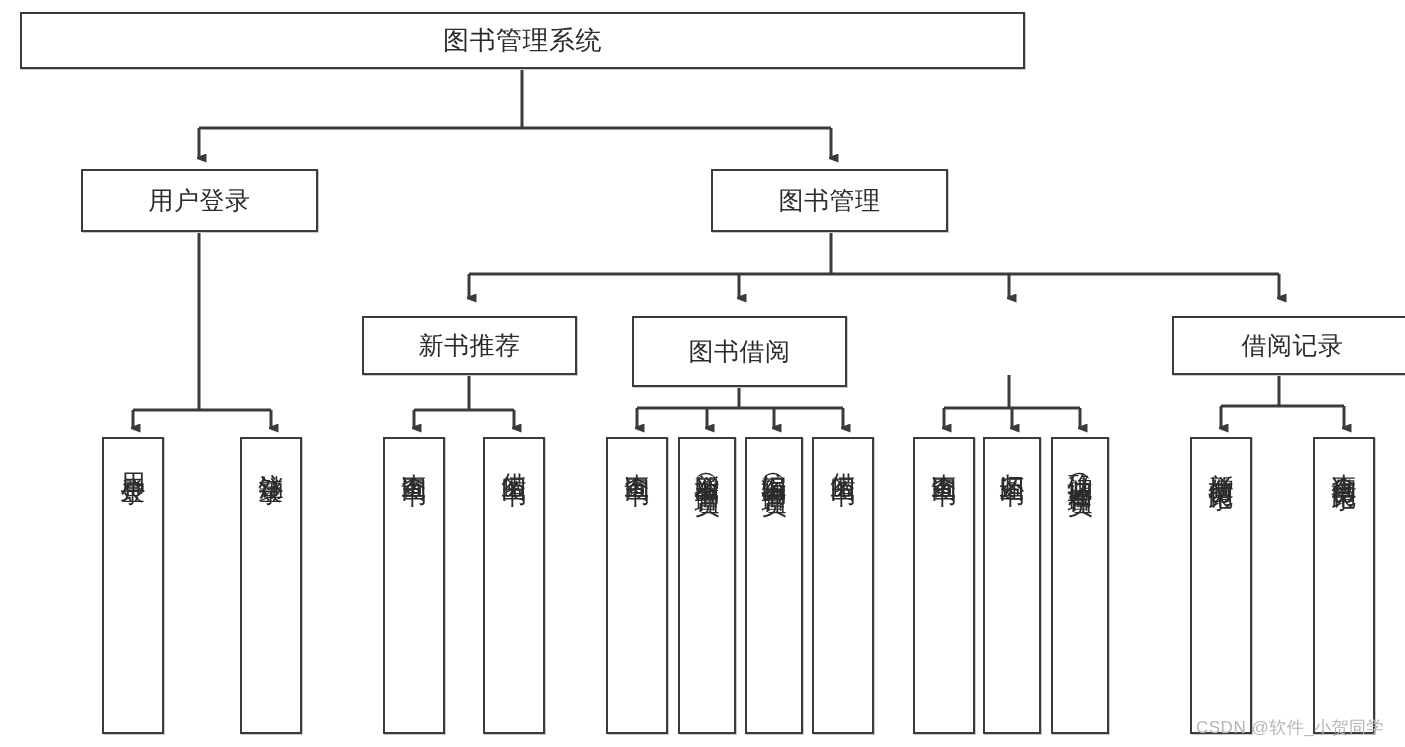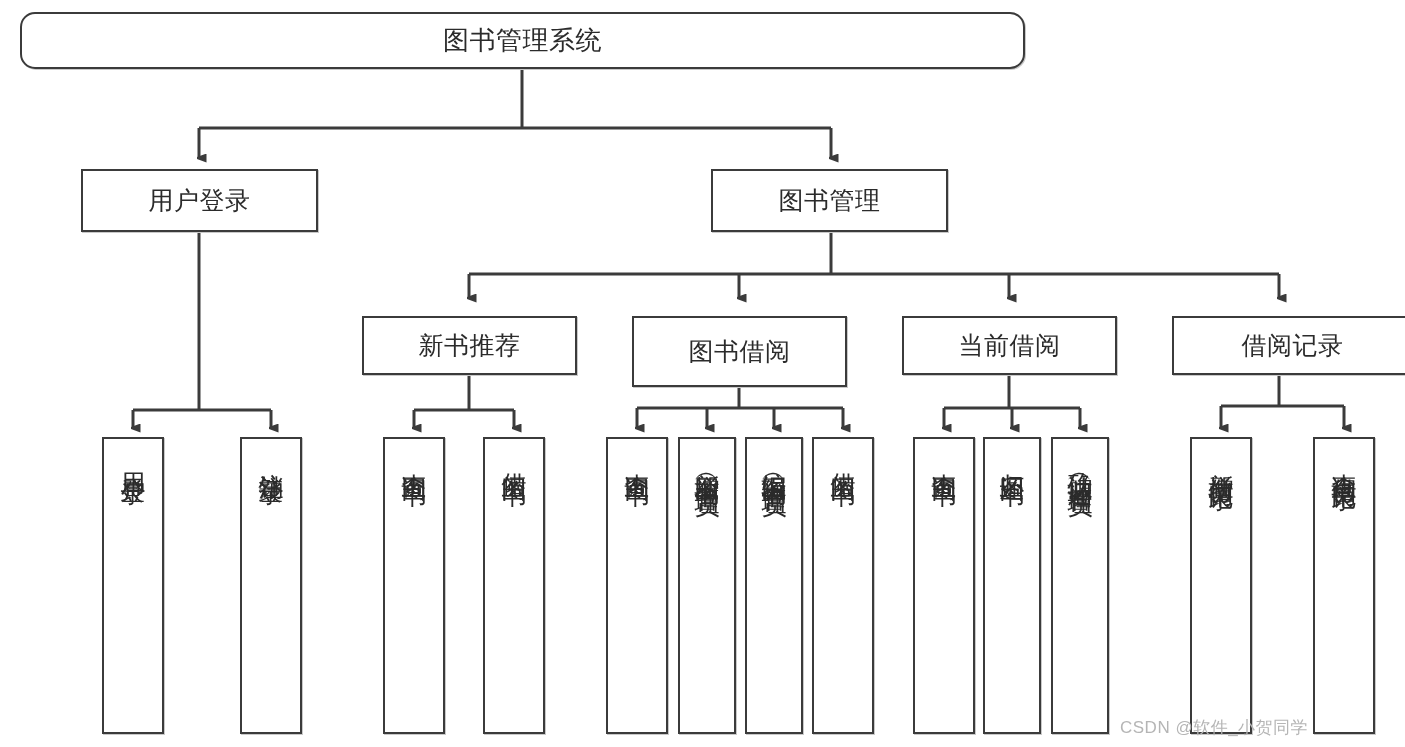--- a/index.html
+++ b/index.html
@@ -114,39 +114,36 @@
       <path d="M1012,408 L1012,428" marker-end="url(#arrow)"></path>
       <path d="M1080,408 L1080,428" marker-end="url(#arrow)"></path>
 
       <path d="M1279,375 L1279,406"></path>
       <path d="M1221,406 L1344,406"></path>
       <path d="M1221,406 L1221,428" marker-end="url(#arrow)"></path>
       <path d="M1344,406 L1344,428" marker-end="url(#arrow)"></path>
     </g>
   </svg>
 
-  <div class="node horizontal" id="root-node" style="left:20px; top:12px; width:1005px; height:57px;border-radius:15px;">
+  <div class="node horizontal" id="root-node" style="left:20px; top:12px; width:1005px; height:57px;">
     <span class="label">图书管理系统</span>
   </div>
 
   <div class="node horizontal" style="left:81px; top:169px; width:237px; height:63px;">
     <span class="label">用户登录</span>
   </div>
   <div class="node horizontal" style="left:362px; top:316px; width:215px; height:59px;">
     <span class="label">新书推荐</span>
   </div>
 
   <div class="node horizontal" style="left:711px; top:169px; width:237px; height:63px;">
     <span class="label">图书管理</span>
   </div>
   <div class="node horizontal" style="left:632px; top:316px; width:215px; height:71px;">
     <span class="label">图书借阅</span>
-  </div>
-  <div class="node horizontal" style="left:902px; top:316px; width:215px; height:59px;">
-    <span class="label">当前借阅</span>
   </div>
   <div class="node horizontal" style="left:1172px; top:316px; width:241px; height:59px;">
     <span class="label">借阅记录</span>
   </div>
 
   <div class="node vertical" style="left:102px; top:437px; width:62px; height:297px;">
     <span class="label">用户登录</span>
   </div>
   <div class="node vertical" style="left:240px; top:437px; width:62px; height:297px;">
     <span class="label">注销登录</span>
@@ -178,15 +175,15 @@
   <div class="node vertical" style="left:1051px; top:437px; width:58px; height:297px;">
     <span class="label">确认归还（管理员）</span>
   </div>
   <div class="node vertical" style="left:1190px; top:437px; width:62px; height:297px;">
     <span class="label">新增借阅记录</span>
   </div>
   <div class="node vertical" style="left:1313px; top:437px; width:62px; height:297px;">
     <span class="label">查询借阅记录</span>
   </div>
 
-  <div class="watermark" style="left:1120px; top:716px;">CSDN @软件_小贺同学</div>
+  <div class="watermark" style="left:1196px; top:716px;">CSDN @软件_小贺同学</div>
 
 </div>
 
 </body></html>

